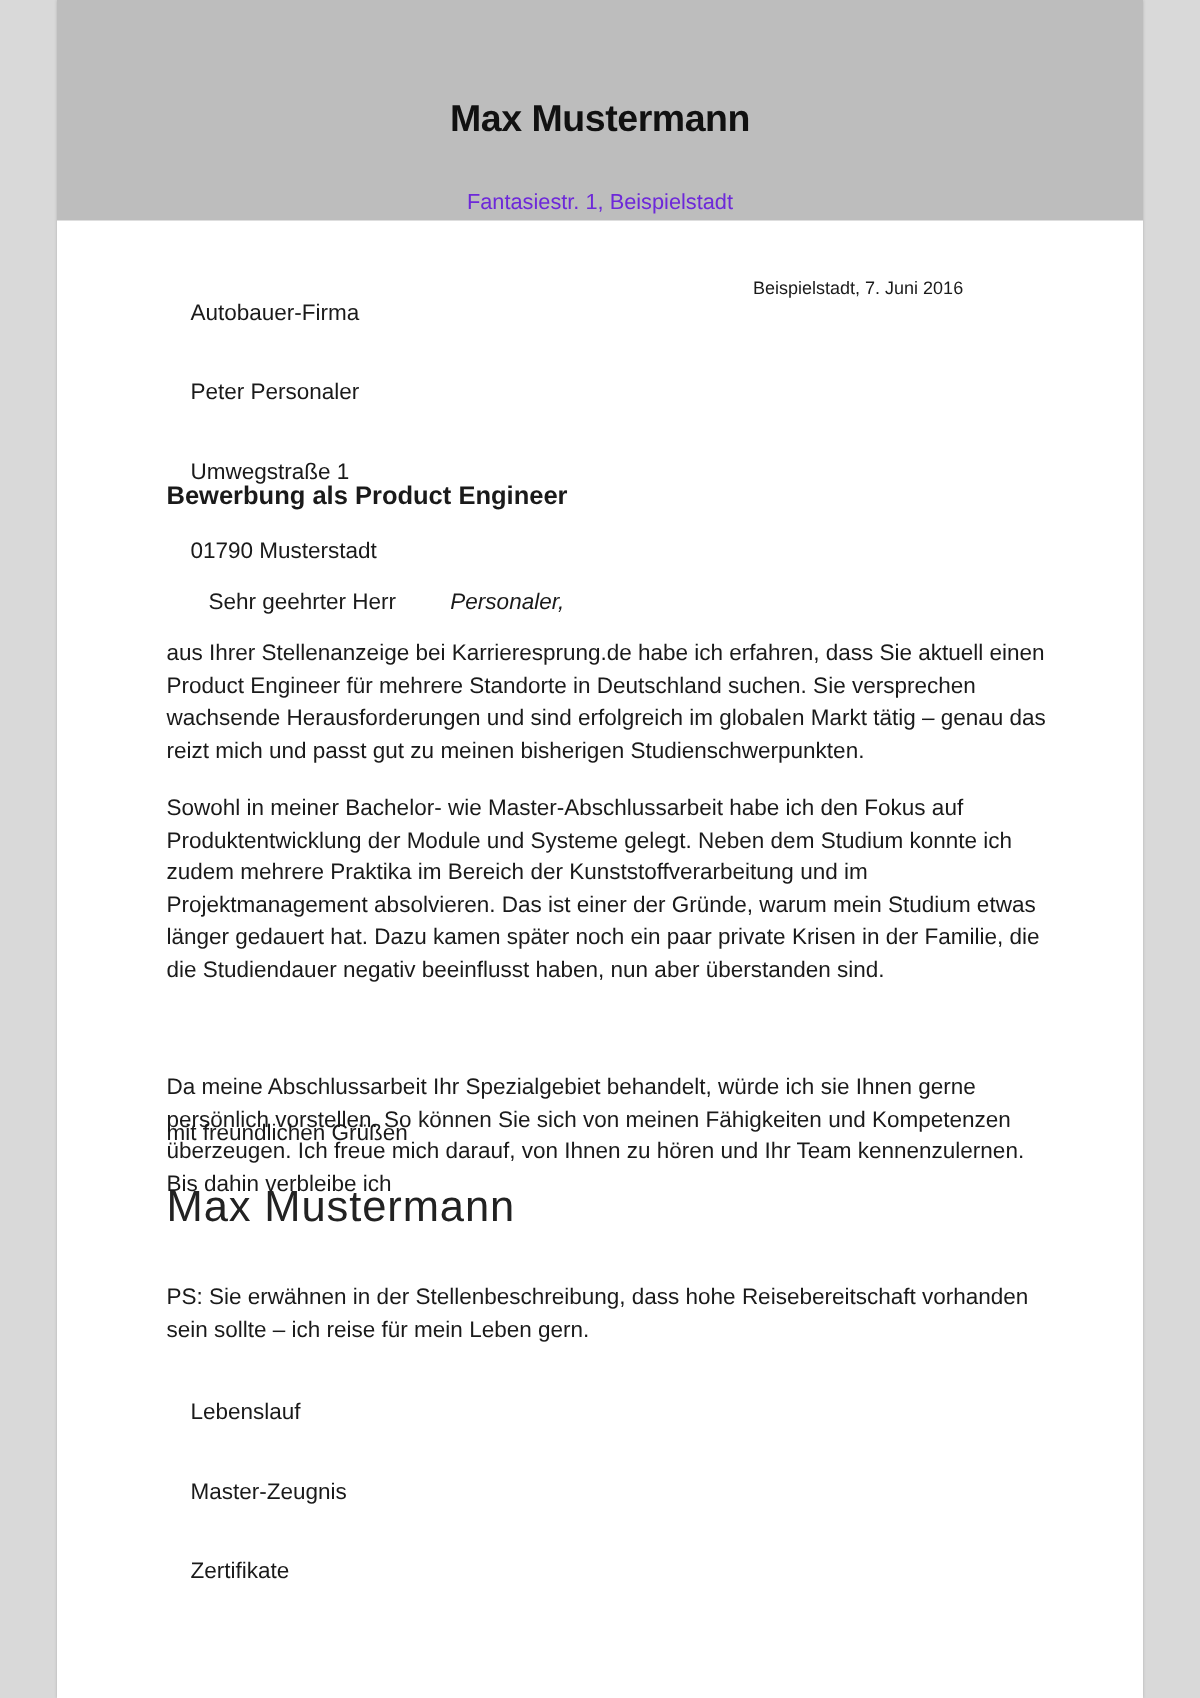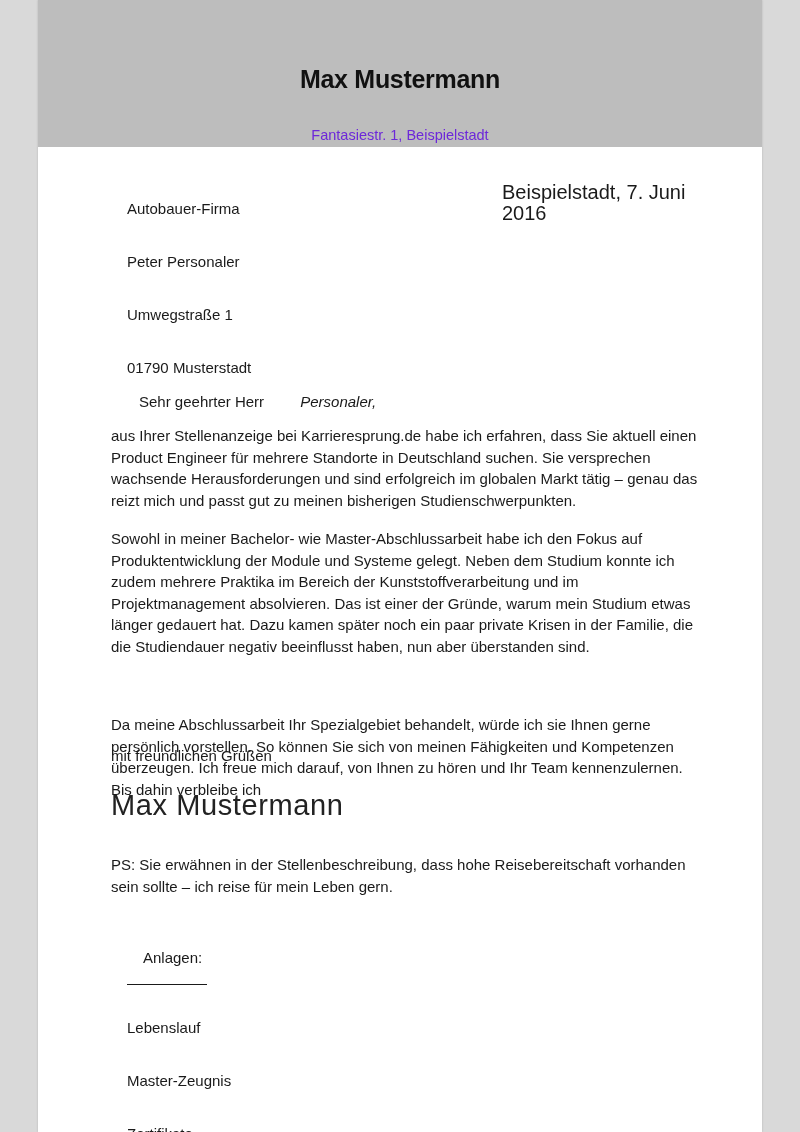--- a/index.html
+++ b/index.html
@@ -36,21 +36,21 @@
     letter-spacing:-0.3px;
     line-height:29px;
     color:#111;
   }
   .sender-sub{
     font-size:14.5px;line-height:19px;color:#6d28d9;
   }
   .block{position:absolute;left:57px;width:620px;}
   .body-text{font-size:15px;line-height:21.5px;}
   .recipient{top:166px;font-size:15px;line-height:21px;}
-  .date{top:166px;left:448px;width:260px;font-size:20px;line-height:21px;}
+  .date{top:166px;left:448px;width:260px;font-size:12px;line-height:21px;}
   .subject{top:303px;font-size:17px;font-weight:bold;line-height:24px;}
   .salutation{top:375px;margin-left:12px;}
   .salutation .ital{font-style:italic;}
   .para1{top:409px;}
   .para2{top:512px;}
   .para3{top:650px;margin-top:48px;}
   .closing{top:729px;}
   .signature{
     top:772px;
     font-size:29px;line-height:34px;
@@ -78,34 +78,34 @@
 
     <div class="block recipient">
       <div>Autobauer-Firma</div>
       <div>Peter Personaler</div>
       <div>Umwegstraße 1</div>
       <div>01790 Musterstadt</div>
     </div>
 
     <div class="block date">Beispielstadt, 7. Juni 2016</div>
 
+    <div class="block subject">Bewerbung als Product Engineer</div>
 
     <div class="block body-text salutation"><span>Sehr geehrter Herr </span><span class="ital">Personaler,</span></div>
 
     <div class="block body-text para1">aus Ihrer Stellenanzeige bei Karrieresprung.de habe ich erfahren, dass Sie aktuell einen Product Engineer für mehrere Standorte in Deutschland suchen. Sie versprechen wachsende Herausforderungen und sind erfolgreich im globalen Markt tätig – genau das reizt mich und passt gut zu meinen bisherigen Studienschwerpunkten.</div>
     <div class="block body-text para2">Sowohl in meiner Bachelor- wie Master-Abschlussarbeit habe ich den Fokus auf Produktentwicklung der Module und Systeme gelegt. Neben dem Studium konnte ich zudem mehrere Praktika im Bereich der Kunststoffverarbeitung und im Projektmanagement absolvieren. Das ist einer der Gründe, warum mein Studium etwas länger gedauert hat. Dazu kamen später noch ein paar private Krisen in der Familie, die die Studiendauer negativ beeinflusst haben, nun aber überstanden sind.</div>
     <div class="block body-text para3">Da meine Abschlussarbeit Ihr Spezialgebiet behandelt, würde ich sie Ihnen gerne persönlich vorstellen. So können Sie sich von meinen Fähigkeiten und Kompetenzen überzeugen. Ich freue mich darauf, von Ihnen zu hören und Ihr Team kennenzulernen. Bis dahin verbleibe ich</div>
 
     <div class="block body-text closing">mit freundlichen Grüßen</div>
 
     <div class="block signature">Max Mustermann</div>
 
     <div class="block body-text ps">PS: Sie erwähnen in der Stellenbeschreibung, dass hohe Reisebereitschaft vorhanden sein sollte – ich reise für mein Leben gern.</div>
 
     <div class="block enclosures">
-      <div><span class="label">Anlagen:</span></div>
       <div>Lebenslauf</div>
       <div>Master-Zeugnis</div>
       <div>Zertifikate</div>
     </div>
 
   </div>
 </div>
 
 </body></html>

